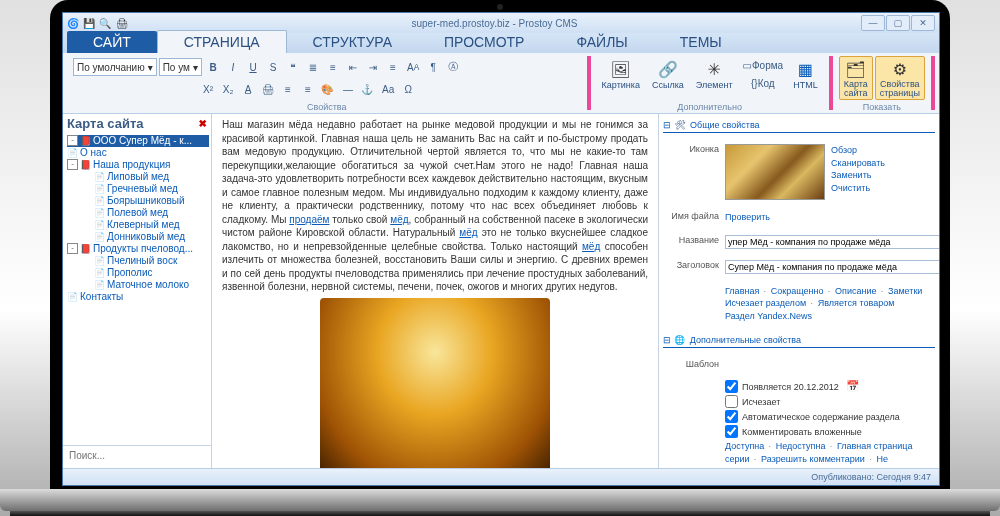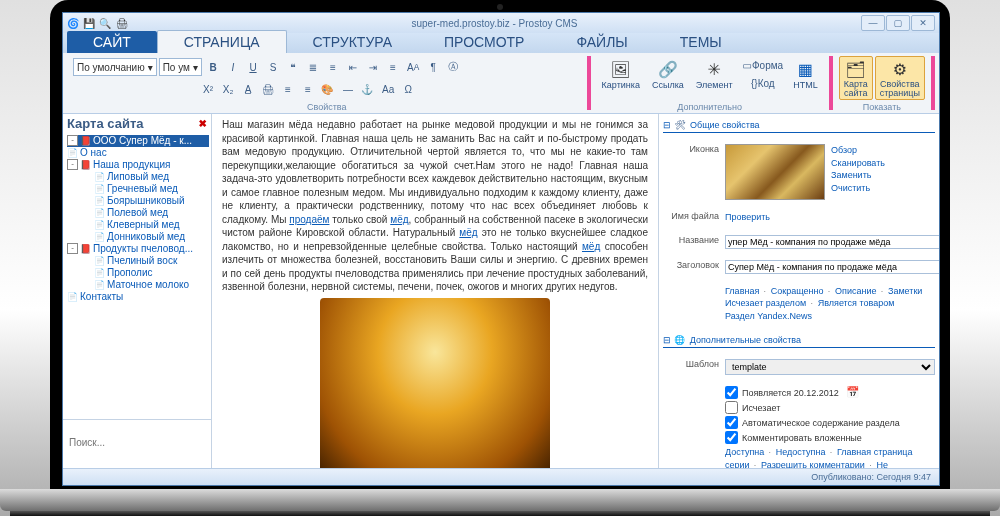--- a/index.html
+++ b/index.html
@@ -34,21 +34,21 @@
 .body-area{flex:1;display:flex;overflow:hidden;background:#fff}
 .sidebar{width:148px;border-right:1px solid #c5d3e4;display:flex;flex-direction:column}
 .sidebar-title{font-size:13px;color:#3b5c85;padding:2px 4px;display:flex;justify-content:space-between;align-items:center;font-weight:bold}
 .tree{flex:1;overflow:auto;padding:2px 2px 2px 4px;font-size:10px}
 .tree-item{display:flex;align-items:center;gap:2px;padding:0 0 1px 0;white-space:nowrap}
 .tree-item .exp{width:9px;height:9px;border:1px solid #888;font-size:8px;line-height:7px;text-align:center;color:#555;background:#fff}
 .tree-item .doc-icon{width:11px;height:11px;display:flex;align-items:center;justify-content:center;font-size:9px}
 .tree-item.sel{background:#1e5da6;color:#fff}
 .tree-item a{color:#0a5bb8;text-decoration:none}
 .tree-children{padding-left:14px}
-.search-box{border-top:1px solid #c5d3e4;padding:16px 4px;height:16px}
+.search-box{border-top:1px solid #c5d3e4;padding:3px 4px;height:16px}
 .search-box input{width:100%;border:none;font-size:10px;color:#999;outline:none}
 .content{flex:1;overflow:auto;padding:4px 10px;font-size:10px}
 .content p{margin:0 0 4px 0;text-align:justify;line-height:1.35;font-family:Verdana,sans-serif}
 .content a{color:#0a5bb8;}
 .honey-img{width:230px;height:180px;margin:4px auto;background:radial-gradient(ellipse at 50% 30%,#f9e69b 0%,#e9a622 35%,#9e5204 75%,#3a1c00 100%);border-radius:4px}
 .right-panel{width:272px;border-left:1px solid #c5d3e4;overflow:auto;padding:4px;font-size:9px}
 .section-header{display:flex;align-items:center;gap:4px;color:#0a5bb8;padding:2px 0;border-bottom:1px solid #0a5bb8;margin-bottom:3px}
 .section-header .icon{color:#2a5082}
 .prop-row{display:flex;gap:6px;margin:11px 0;align-items:flex-start}
 .prop-label{width:56px;text-align:right;color:#555}
@@ -316,21 +316,20 @@
       </div>
     </div>
 
     <div class="section-header" style="margin-top:4px">
       <span>⊟</span>
       <span class="icon">🌐</span>
       <span>Дополнительные свойства</span>
     </div>
     <div class="prop-row">
       <div class="prop-label">Шаблон</div>
-      <div class="prop-value"><select><option>template</option></select></div>
     </div>
     <div style="padding-left:62px">
       <div class="chk-row">
                 <input type="checkbox" checked="" style="">
                 <span>Появляется 20.12.2012</span>
                 <span class="cal-icon">📅</span>
               </div>
       <div class="chk-row">
                 <input type="checkbox" style="">
                 <span>Исчезает</span>

